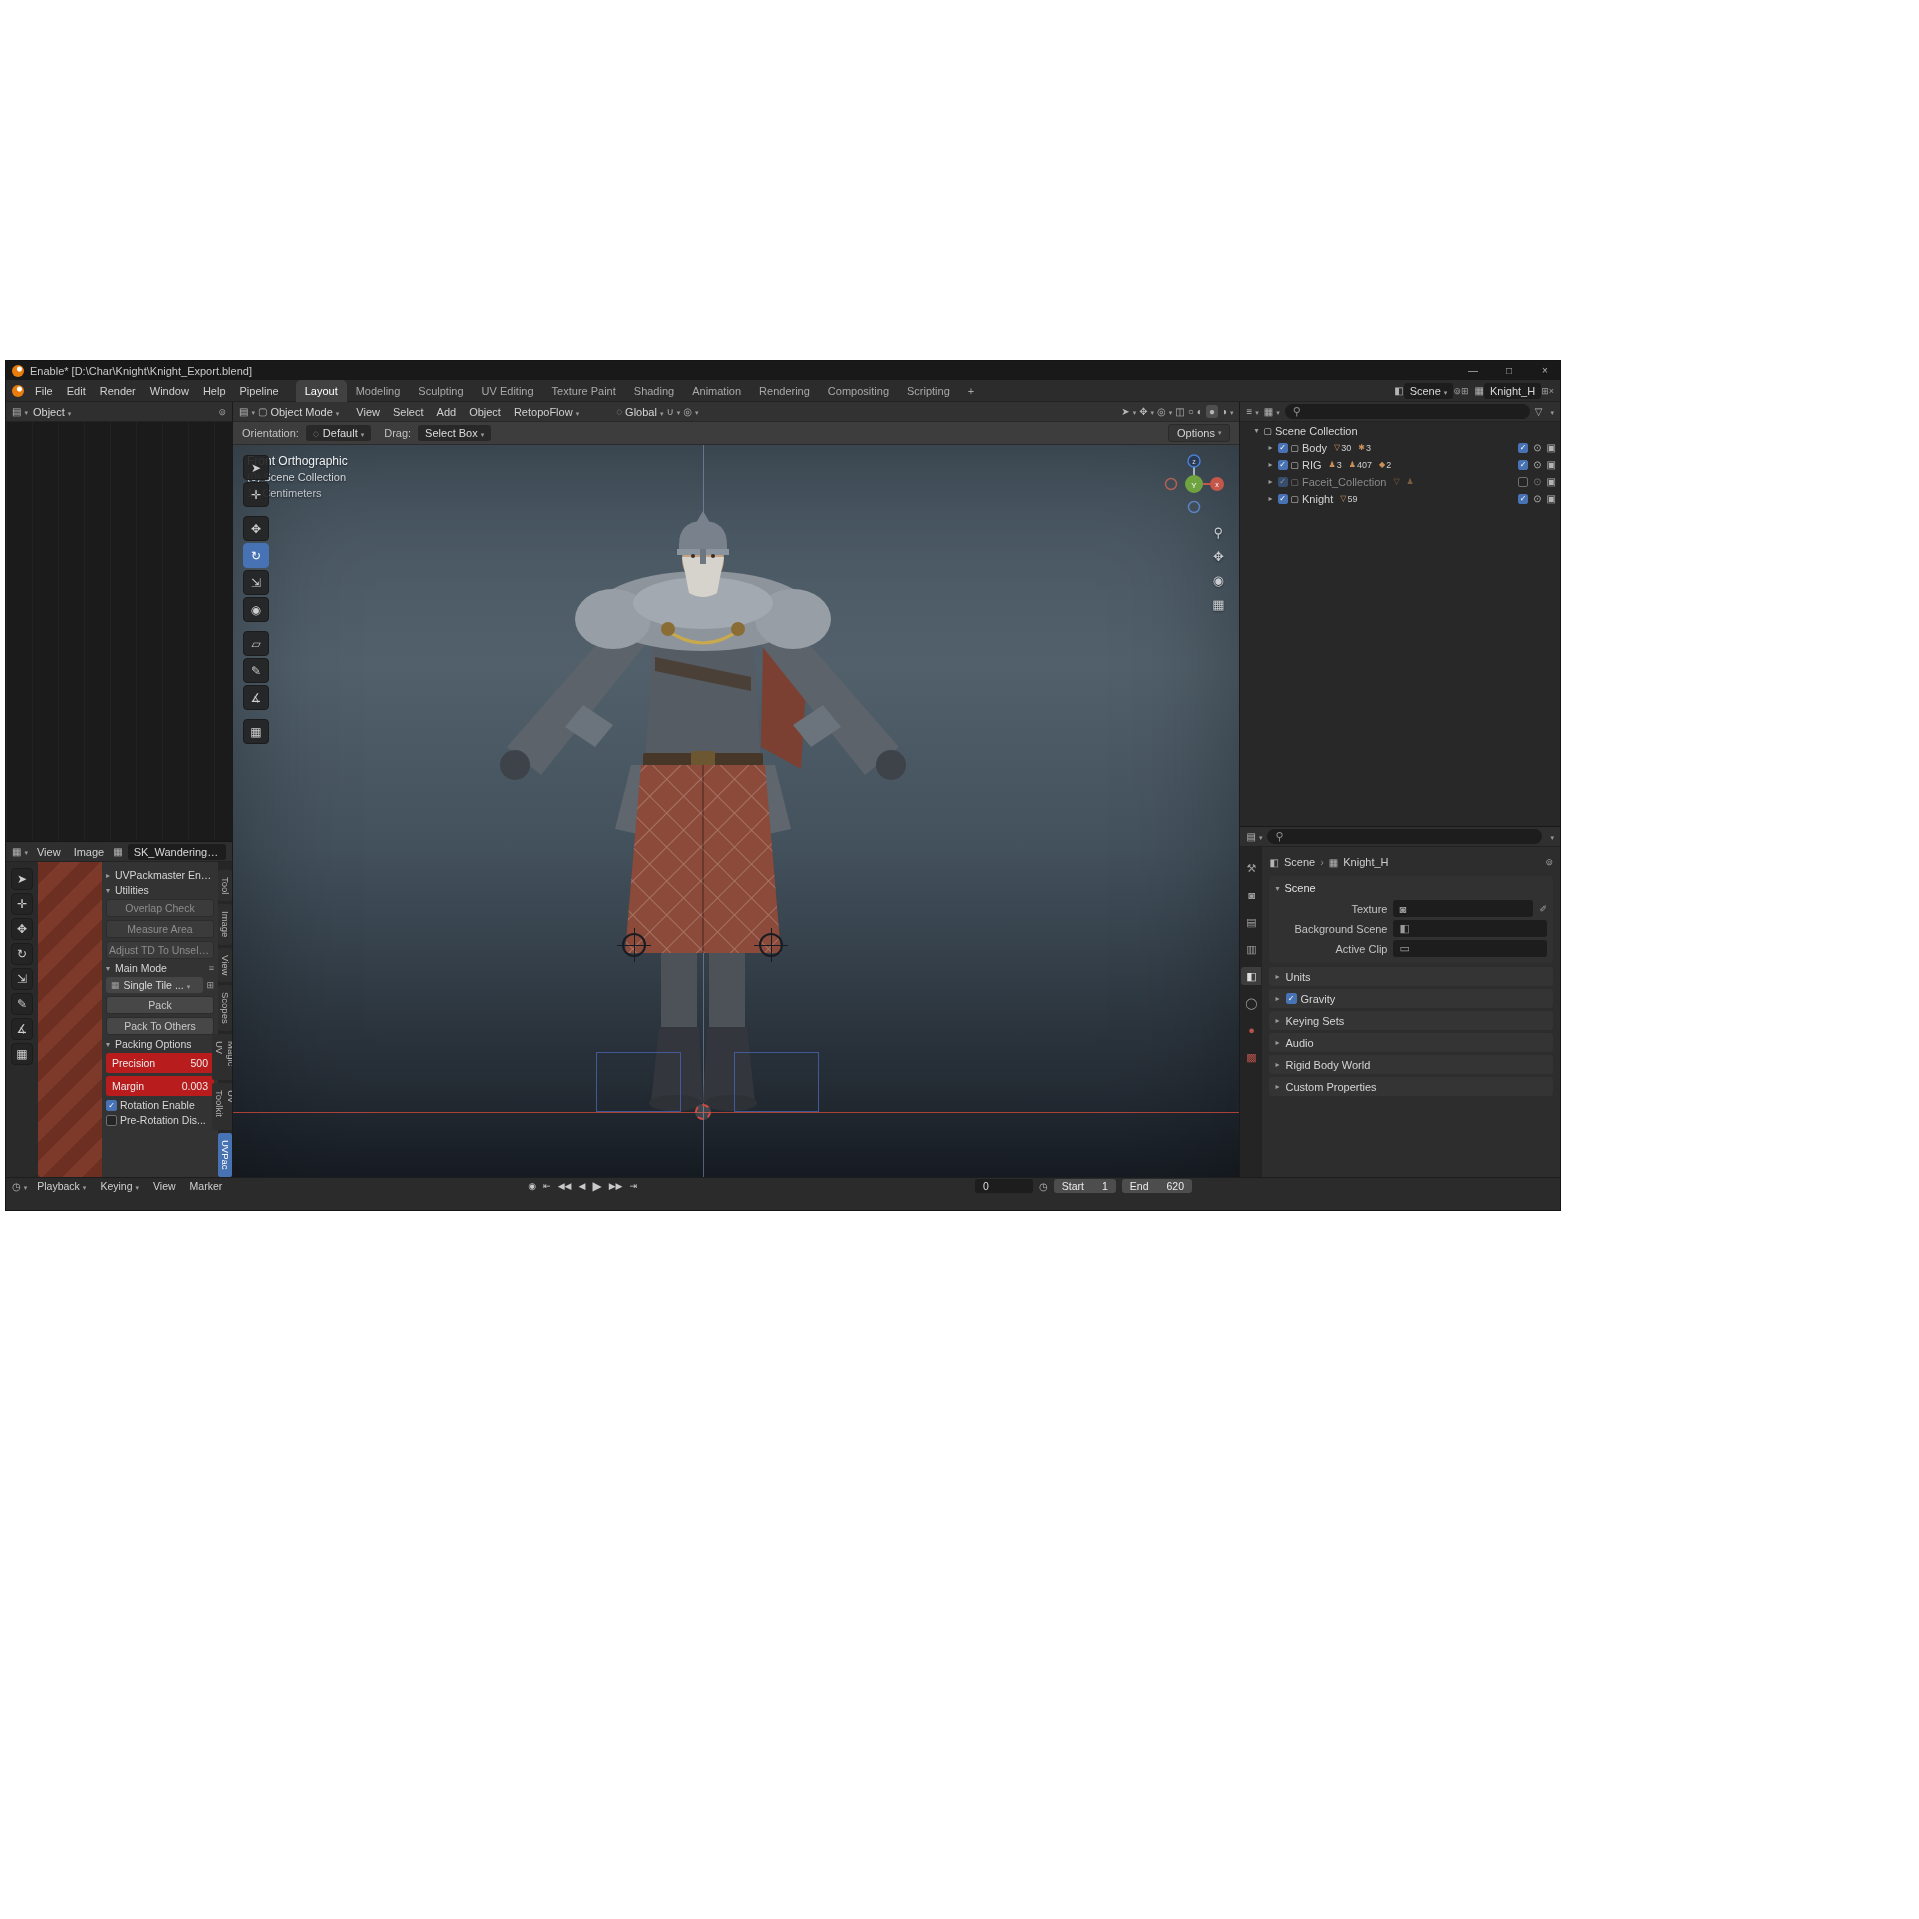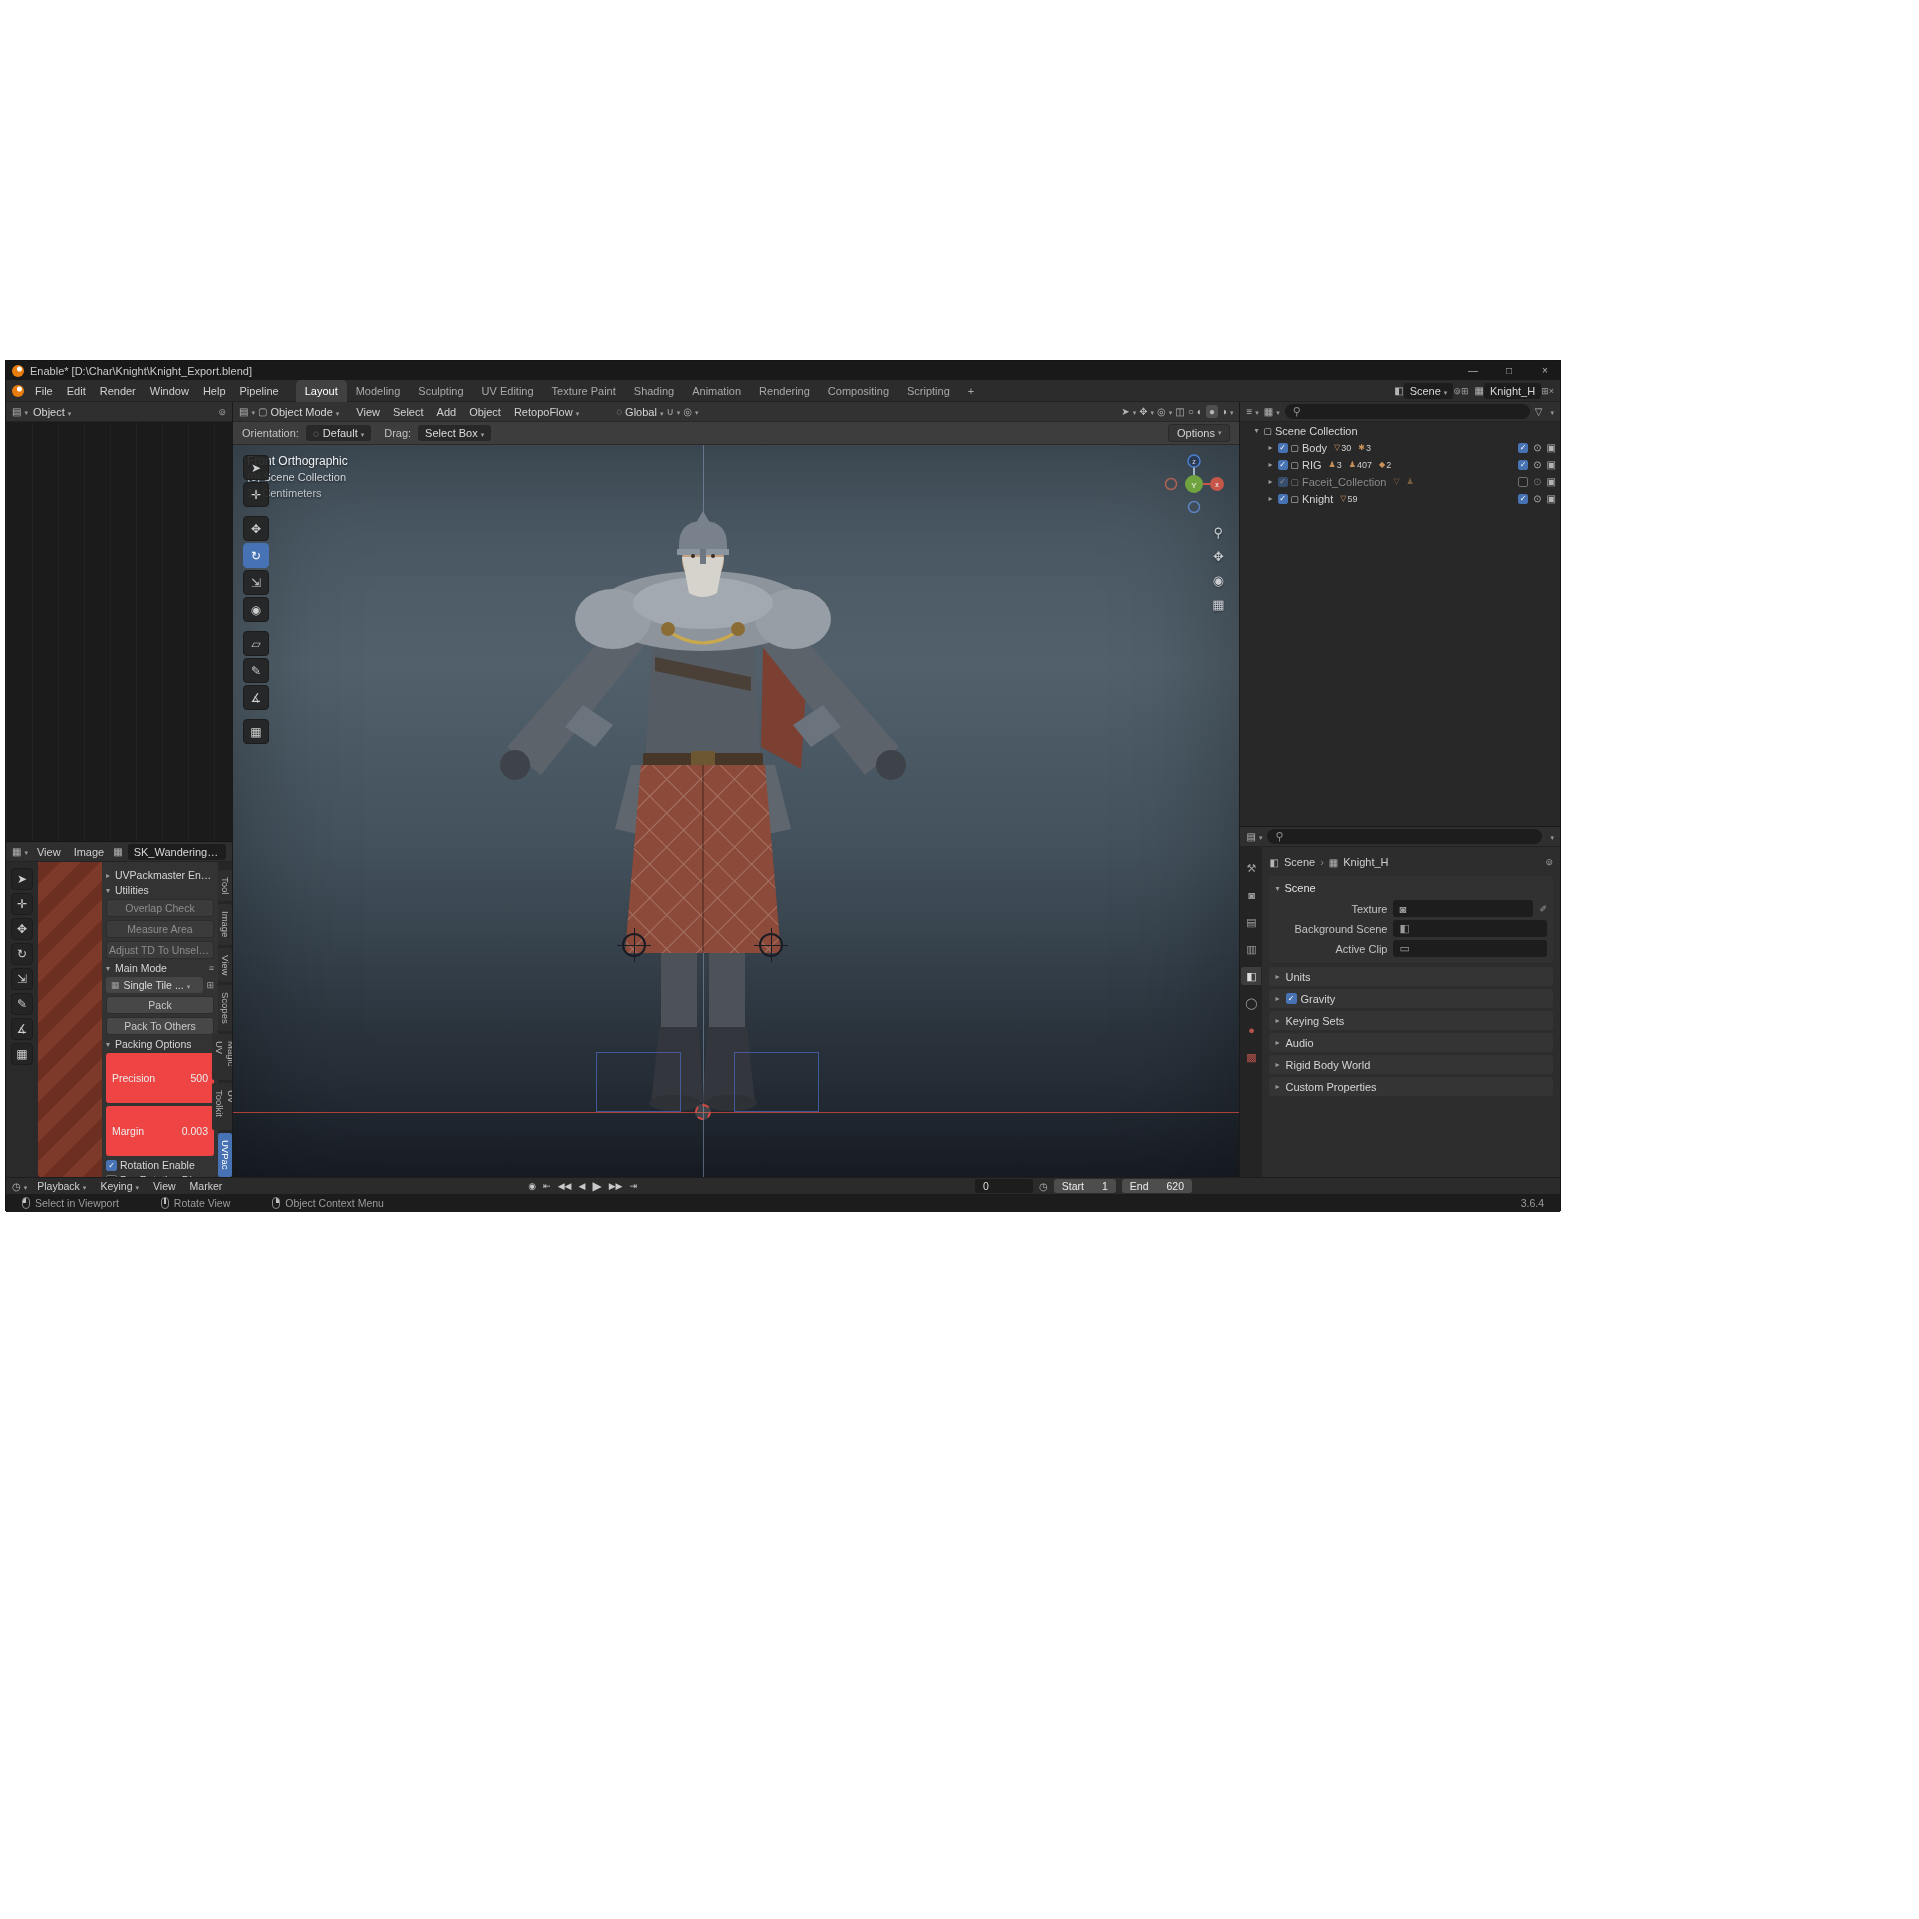--- a/index.html
+++ b/index.html
@@ -36,21 +36,21 @@
   .uv-tex{position:absolute;left:32px;top:0;bottom:0;width:64px;
      background:linear-gradient(45deg, rgba(0,0,0,.28) 0 2px, transparent 2px 12px),
        repeating-linear-gradient(-45deg,#6e2f23 0 14px,#7d3a2a 14px 28px);background-color:#5d2a20}
   .npanel{position:absolute;left:96px;right:14px;top:0;bottom:0;background:#333;padding:4px 4px;font-size:10.5px;overflow:hidden}
   .ntabs{position:absolute;right:0;top:0;bottom:0;width:14px;background:#262626;display:flex;flex-direction:column;align-items:center;gap:3px;padding-top:8px}
   .vtab{writing-mode:vertical-rl;font-size:9.5px;color:#b5b5b5;background:#2e2e2e;padding:7px 1px;border-radius:2px;line-height:12px}
   .vtab.active{background:#4772b3;color:#fff}
   .nrow{display:flex;align-items:center;gap:3px;margin:3px 0}
   .nbtn{flex:1;text-align:center;background:#3b3b3b;border:1px solid #2c2c2c;border-radius:3px;color:#8d8d8d;padding:2px 2px}
   .nbtn2{flex:1;text-align:center;background:#474747;border:1px solid #2c2c2c;border-radius:3px;color:#c9c9c9;padding:2px 2px}
-  .nfield{flex:1;display:flex;justify-content:space-between;background:#ef4444;border-radius:3px;padding:19px 6px;color:#ececec}
+  .nfield{flex:1;display:flex;justify-content:space-between;background:#b91c1c;border-radius:3px;padding:4px 6px;color:#ececec}
   .ndd{flex:1;display:flex;align-items:center;gap:4px;background:#454545;border-radius:3px;padding:2px 5px;color:#dcdcdc}
   .car-open::before{content:"▾";font-size:8px;color:#9c9c9c;margin-right:2px}
   .car-closed::before{content:"▸";font-size:8px;color:#9c9c9c;margin-right:2px}
   .chk{width:11px;height:11px;border:1px solid #6f6f6f;border-radius:2px;background:#252525;display:inline-flex;align-items:center;justify-content:center;flex:none}
   .chk.on{background:#4772b3;border-color:#4772b3}
   .chk.on::after{content:"✓";font-size:8px;color:#fff}
   
   .vp-hdr{height:20px;background:#323232;display:flex;align-items:center;gap:3px;padding:0 6px;border-bottom:1px solid #282828;white-space:nowrap;flex:none}
   .vp-ts{height:23px;background:#3d3d3d;display:flex;align-items:center;gap:7px;padding:0 9px;border-bottom:1px solid #2a2a2a;flex:none}
   .dd{display:flex;align-items:center;gap:4px;background:#282828;border-radius:3px;padding:2px 7px;color:#ddd}
@@ -596,31 +596,15 @@
       <span>Start</span>
       <span>1</span>
     </span>
     <span class="tfield">
       <span>End</span>
       <span>620</span>
     </span>
     <span style="width:318px"></span>
   </div>
 
-  <div class="statusbar">
-    <span class="hint">
-      <span class="mico l"></span>
-      <span>Select in Viewport</span>
-    </span>
-    <span class="hint">
-      <span class="mico m"></span>
-      <span>Rotate View</span>
-    </span>
-    <span class="hint">
-      <span class="mico r"></span>
-      <span>Object Context Menu</span>
-    </span>
-    <span class="sp"></span>
-    <span>3.6.4</span>
-  </div>
 
 </div>
 </div>
 
 </body></html>

